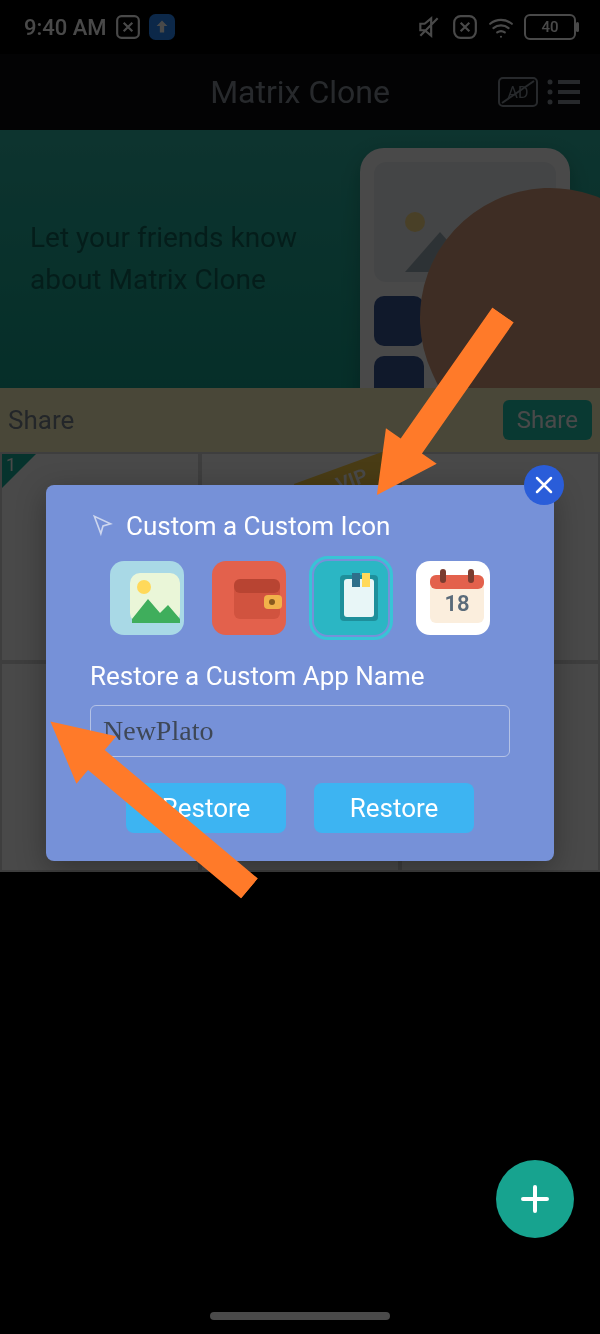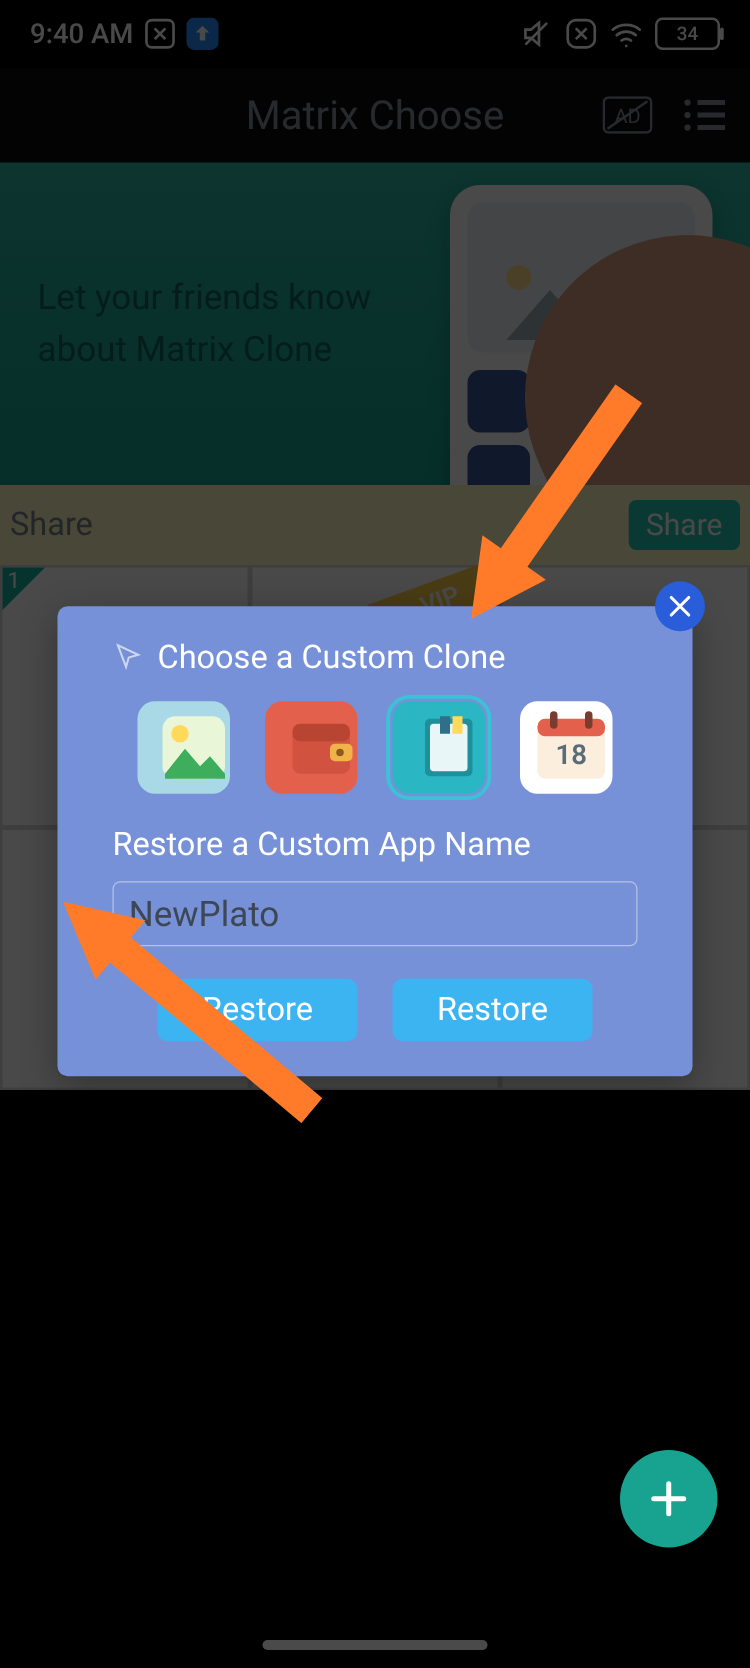--- a/index.html
+++ b/index.html
@@ -8,21 +8,21 @@
 
 .status-bar { height:54px; display:flex; align-items:center; justify-content:space-between; padding:0 24px; color:#fff; font-size:22px; font-weight:500; }
 .status-left { display:flex; align-items:center; gap:8px; }
 .status-right { display:flex; align-items:center; gap:10px; }
 .sicon { width:26px; height:26px; }
 .batt { border:2px solid #fff; border-radius:6px; width:52px; height:26px; display:flex; align-items:center; justify-content:center; font-size:15px; position:relative; }
 .batt::after { content:""; position:absolute; right:-5px; width:3px; height:10px; background:#fff; border-radius:2px; }
 
 
 .app-header { height:76px; background:#0a0c10; display:flex; align-items:center; justify-content:center; position:relative; color:#8a929b; font-size:32px; }
-.header-right { position:absolute; right:20px; display:flex; gap:24px; align-items:center; }
+.header-right { position:absolute; right:20px; display:flex; gap:8px; align-items:center; }
 
 
 .share-banner { height:258px; background:linear-gradient(#2fb6a4,#15a28f); position:relative; overflow:hidden; display:flex; align-items:center; padding-left:30px; }
 .share-banner .txt { color:#11675d; font-size:28px; line-height:42px; max-width:320px; }
 .phone-mock { position:absolute; right:30px; top:18px; width:210px; height:300px; background:#fff; border-radius:24px; box-shadow:0 6px 20px rgba(0,0,0,.2); padding:14px; }
 .phone-screen { background:#eef1f4; border-radius:12px; width:100%; height:120px; margin-bottom:14px; display:flex; align-items:flex-end; justify-content:center; }
 .phone-screen svg { width:160px; height:80px; }
 .phone-apps { display:grid; grid-template-columns:repeat(3,1fr); gap:10px; }
 .phone-app { width:50px; height:50px; border-radius:10px; }
 .hand { position:absolute; right:-80px; bottom:-60px; width:260px; height:260px; background:#d99f7d; border-radius:50% 50% 0 0; transform:rotate(-25deg); }
@@ -44,21 +44,21 @@
 .overlay { position:absolute; inset:0; background:rgba(0,0,0,.48); }
 
 
 .dialog { position:absolute; left:46px; top:485px; width:508px; background:#7691d8; border-radius:8px; padding:26px 44px 28px; box-shadow:0 8px 30px rgba(0,0,0,.3); }
 .dlg-close { position:absolute; top:-20px; right:-10px; width:40px; height:40px; border-radius:50%; background:#2a5dd9; color:#fff; display:flex; align-items:center; justify-content:center; font-size:26px; border:none; }
 .dlg-title { color:#fff; font-size:26px; margin-bottom:20px; display:flex; align-items:center; gap:10px; }
 .dlg-icons { display:flex; gap:28px; justify-content:center; margin-bottom:26px; }
 .dlg-icon { width:74px; height:74px; border-radius:14px; display:flex; align-items:center; justify-content:flex-end; }
 .dlg-icon.selected { outline:3px solid #38c4d6; outline-offset:2px; }
 .dlg-subtitle { color:#fff; font-size:26px; margin-bottom:14px; }
-.dlg-input { width:100%; height:52px; border:1.5px solid #b4c2e6; border-radius:6px; background:transparent; color:#3e4756; font-size:28px; padding:0 12px; outline:none; }
+.dlg-input { width:100%; height:52px; border:1.5px solid #b4c2e6; border-radius:6px; background:transparent; color:#3e4756; font-size:28px; padding:0 12px; outline:none;font-family:Liberation Serif, serif; }
 .dlg-btns { display:flex; gap:28px; justify-content:center; margin-top:26px; }
 .dlg-btn { background:#3db4f2; color:#fff; border:none; border-radius:8px; height:50px; width:160px; font-size:26px; }
 
 
 .fab { position:absolute; right:26px; bottom:96px; width:78px; height:78px; border-radius:50%; background:#17a38f; color:#fff; display:flex; align-items:center; justify-content:center; font-size:48px; border:none; box-shadow:0 6px 14px rgba(0,0,0,.3); }
 
 
 .nav-pill { position:absolute; left:50%; bottom:14px; transform:translateX(-50%); width:180px; height:8px; background:#4a4a4a; border-radius:4px; }
 
 
@@ -89,27 +89,27 @@
           <path d="M4 9v6h4l6 5V4l-6 5H4zM20 4L4 20" stroke="#fff" stroke-width="2" fill="none"></path>
         </svg>
       <svg class="sicon" viewBox="0 0 24 24">
           <rect x="2" y="2" width="20" height="20" rx="6" fill="none" stroke="#fff" stroke-width="2"></rect>
           <path d="M8 8l8 8M16 8l-8 8" stroke="#fff" stroke-width="2"></path>
         </svg>
       <svg class="sicon" viewBox="0 0 24 24">
           <path d="M2 9a16 16 0 0120 0M5 13a11 11 0 0114 0M8.5 17a6 6 0 017 0M12 21h0" stroke="#fff" stroke-width="2" fill="none" stroke-linecap="round"></path>
         </svg>
       <div class="batt">
-          <span>34</span>
+          <span>40</span>
         </div>
     </div>
   </div>
 
   <div class="app-header">
-    <span>Matrix Choose</span>
+    <span>Matrix Clone</span>
     <div class="header-right">
       <svg width="40" height="30" viewBox="0 0 40 30">
           <rect x="1" y="1" width="38" height="28" rx="4" fill="none" stroke="#8a929b" stroke-width="2"></rect>
           <text x="20" y="21" text-anchor="middle" font-size="16" fill="#8a929b" font-family="sans-serif">AD</text>
           <line x1="4" y1="26" x2="36" y2="4" stroke="#8a929b" stroke-width="2"></line>
         </svg>
       <svg width="34" height="30" viewBox="0 0 34 30">
           <circle cx="4" cy="5" r="2.5" fill="#8a929b"></circle>
           <rect x="12" y="3" width="22" height="4" fill="#8a929b"></rect>
           <circle cx="4" cy="15" r="2.5" fill="#8a929b"></circle>
@@ -175,21 +175,21 @@
 <div class="dialog">
   <button class="dlg-close">
     <svg width="20" height="20" viewBox="0 0 20 20">
         <path d="M3 3l14 14M17 3L3 17" stroke="#fff" stroke-width="2.5" stroke-linecap="round"></path>
       </svg>
   </button>
   <div class="dlg-title">
     <svg width="26" height="26" viewBox="0 0 24 24">
         <path d="M4 3l6 16 2-7 7-2z" fill="none" stroke="#cdd6ee" stroke-width="1.5"></path>
       </svg>
-    <span>Choose a Custom Clone</span>
+    <span>Custom a Custom Icon</span>
   </div>
   <div class="dlg-icons">
     <div class="dlg-icon" style="background:#a9d9e6">
       <svg width="58" height="58" viewBox="0 0 58 58">
           <rect x="4" y="4" width="50" height="50" rx="10" fill="#eaf6d8"></rect>
           <circle cx="18" cy="18" r="7" fill="#ffd95a"></circle>
           <path d="M6 50l16-20 12 14 8-8 12 14v4H6z" fill="#3fae5c"></path>
         </svg>
     </div>
     <div class="dlg-icon" style="background:#e3614c">

